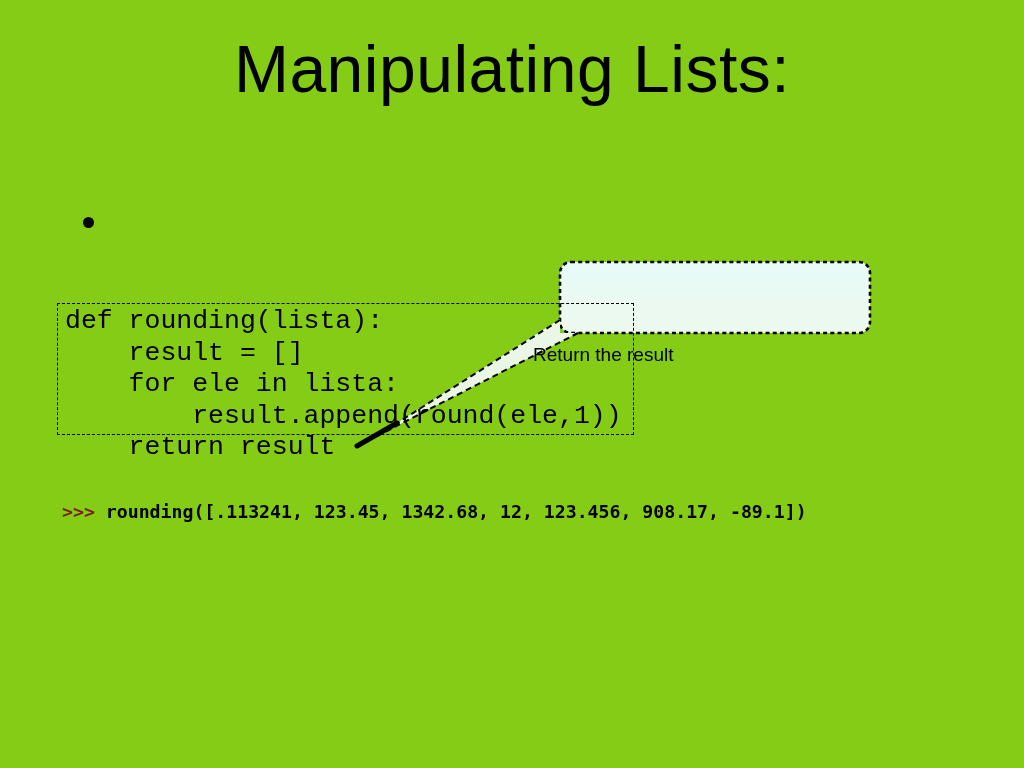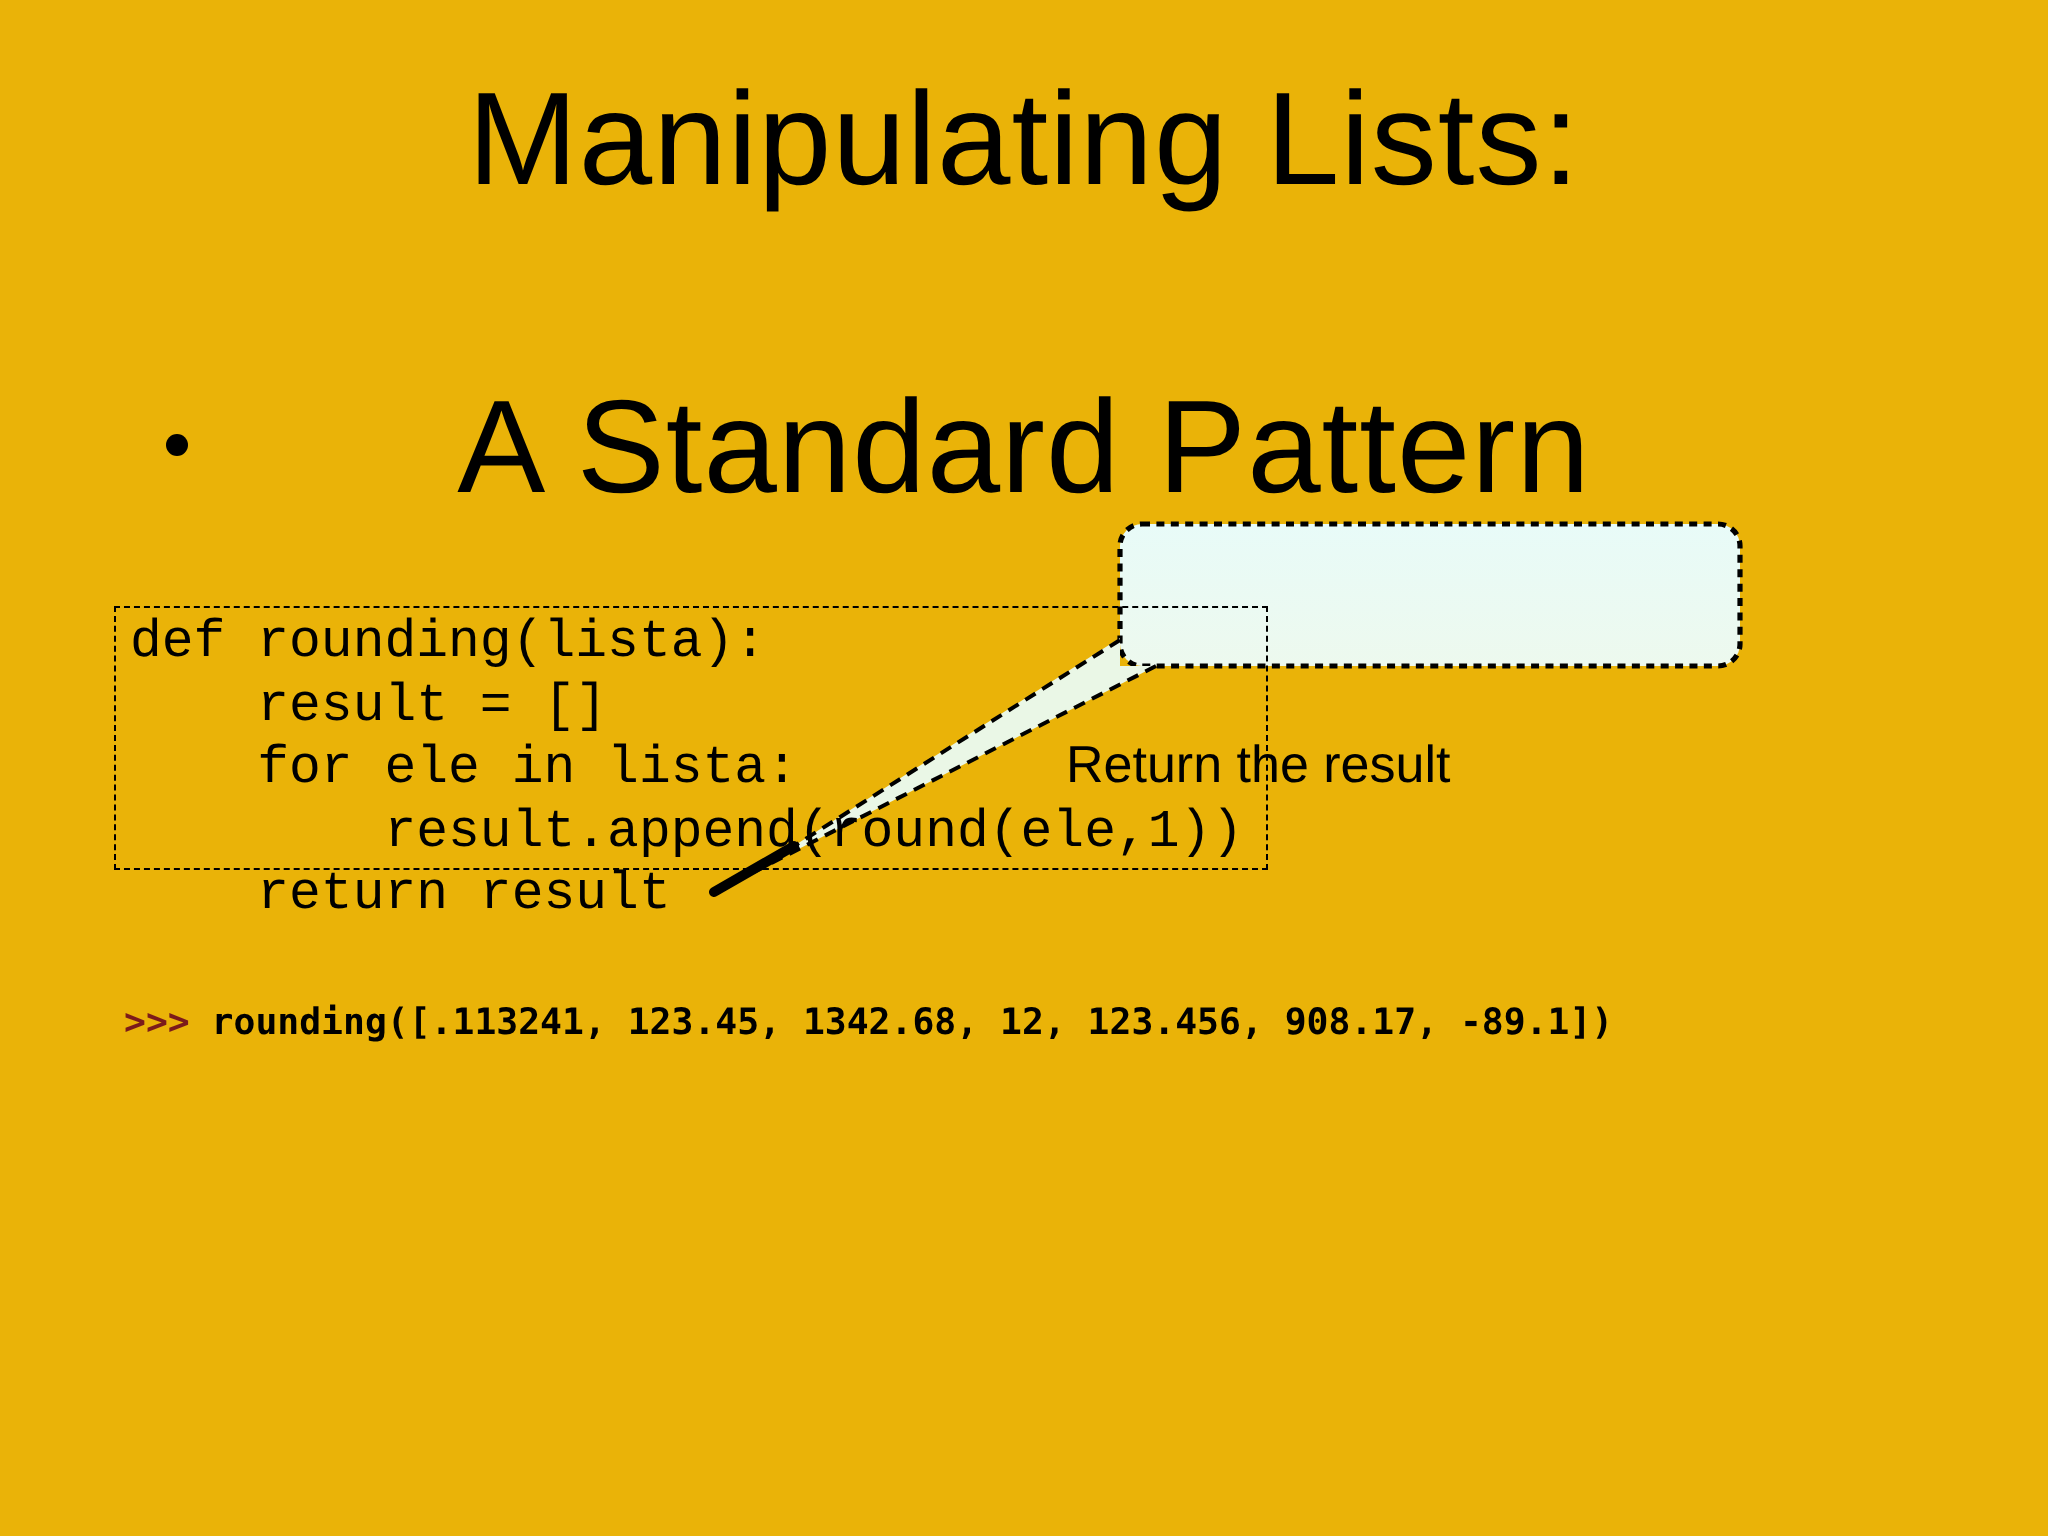--- a/index.html
+++ b/index.html
@@ -8,21 +8,21 @@
     width: 1024px;
     height: 768px;
     background: #ffffff;
     overflow: hidden;
     font-family: "Liberation Sans", sans-serif;
   }
   .slide {
     position: relative;
     width: 1024px;
     height: 768px;
-    background: #eab308;
+    background: #84cc16;
   }
   .title {
     position: absolute;
     left: 0;
     right: 0;
     top: 31px;
     text-align: center;
     font-size: 66px;
     line-height: 77px;
     letter-spacing: 0.5px;
@@ -69,24 +69,23 @@
     position: absolute;
     left: 0;
     top: 0;
     width: 1024px;
     height: 768px;
   }
   .callout-label {
     position: absolute;
     left: 533px;
     top: 345px;
-    font-size: 26px;
+    font-size: 19px;
     line-height: 1;
     color: #000000;
-    margin-top: 24px;
   }
   .console-line {
     position: absolute;
     left: 62px;
     font-family: "DejaVu Sans Mono", "Liberation Mono", monospace;
     font-weight: bold;
     font-size: 18.2px;
     line-height: 1;
     white-space: pre;
     text-align: right;
@@ -112,21 +111,21 @@
 
     <polygon points="560,319 375,437 578,333 560,333" stroke="none" fill="#eaf7e6"></polygon>
 
     <line x1="560" y1="320" x2="375" y2="437" stroke="#000000" stroke-width="2" stroke-dasharray="6 4"></line>
     <line x1="578" y1="333" x2="375" y2="437" stroke="#000000" stroke-width="2" stroke-dasharray="6 4"></line>
 
     <line x1="357" y1="446" x2="397" y2="423" stroke="#000000" stroke-width="5" stroke-linecap="round"></line>
   </svg>
 
   <div class="title"><span>Manipulating Lists:</span><br>
-<span>A Standard Pattern</span></div>
+</div>
 
   <div class="bullet-dot"></div>
 
   <div class="code-box">
     <pre>def rounding(lista):
     result = []
     for ele in lista:
         result.append(round(ele,1))
     return result</pre>
   </div>

